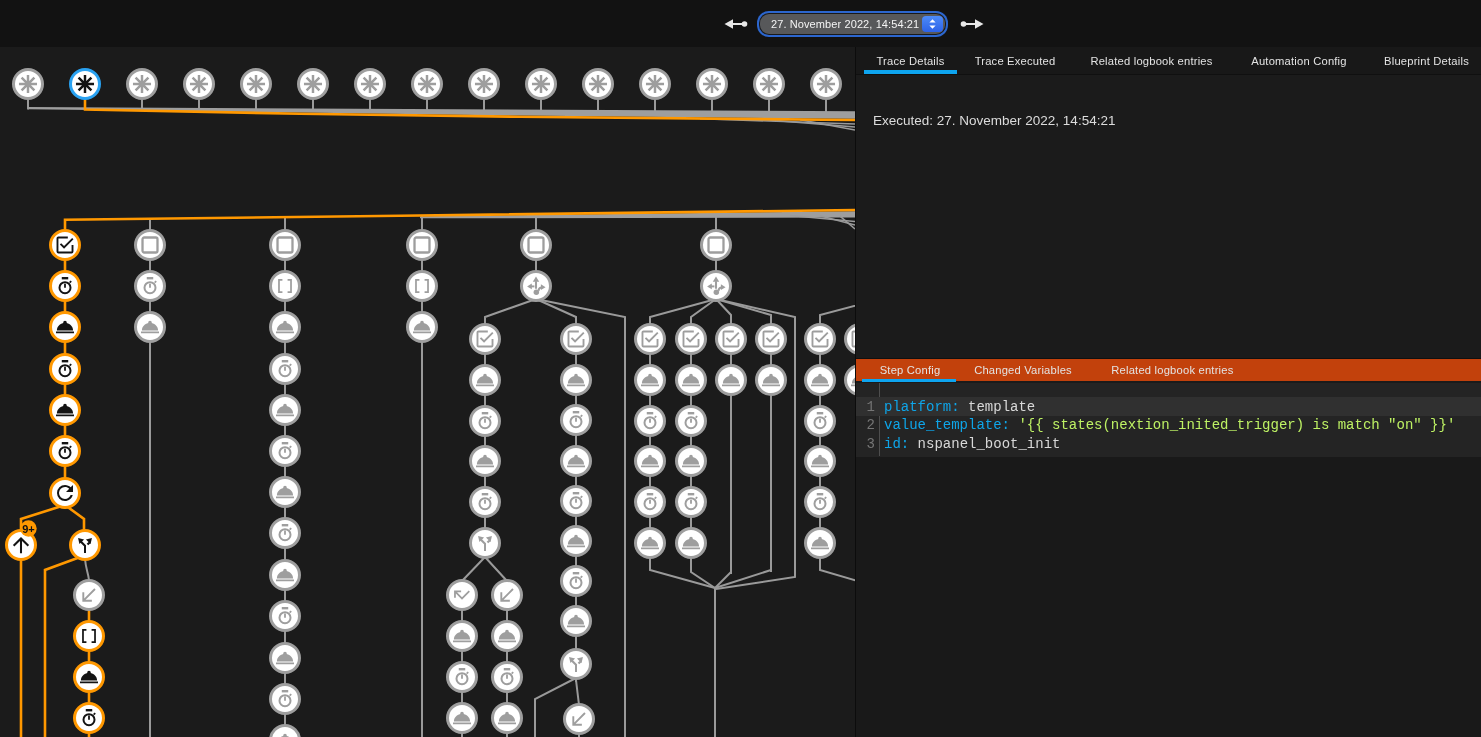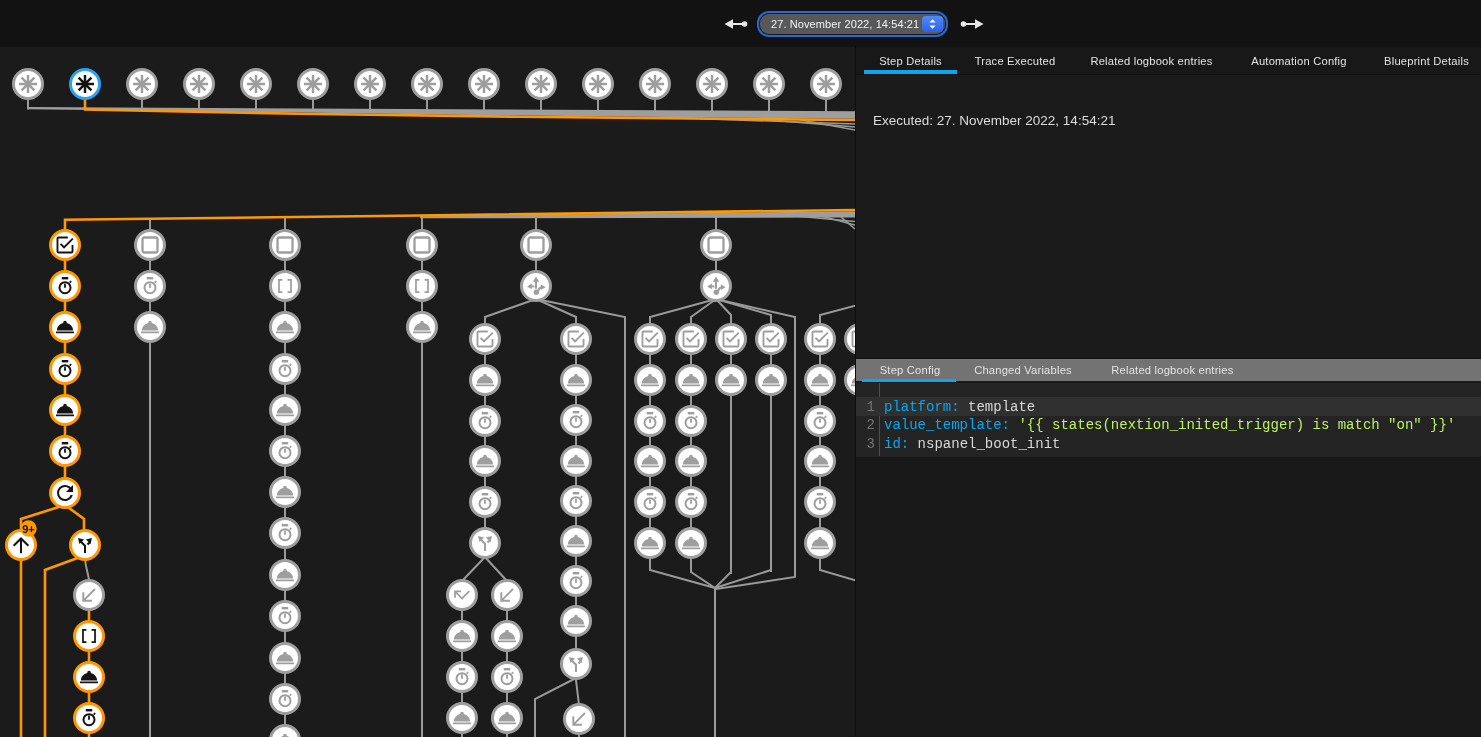--- a/index.html
+++ b/index.html
@@ -3,21 +3,21 @@
 <style>
 * { margin:0; padding:0; box-sizing:border-box; }
 html,body { width:1481px; height:737px; background:#1b1b1b; font-family:"Liberation Sans", sans-serif; overflow:hidden; }
 #toolbar { position:absolute; left:0; top:0; width:1481px; height:47px; background:#121212; }
 #graph { position:absolute; left:0; top:47px; width:855px; height:690px; background:#1b1b1b; }
 #panel { position:absolute; left:855px; top:47px; width:626px; height:690px; background:#1b1b1b; border-left:1px solid #0c0c0c; }
 .tabs { position:absolute; left:0; top:0; width:626px; height:28px; background:#181818; border-bottom:1px solid #101010; }
 .tab { position:absolute; top:0; height:28px; line-height:28px; font-size:11.2px; font-weight:500; color:#e3e3e3; text-align:center; transform:translateX(-50%); white-space:nowrap; letter-spacing:0.2px; }
 .underline { position:absolute; height:3.5px; background:#0ea5f0; }
 #executed { position:absolute; left:17px; top:46px; font-size:13.5px; color:#dcdcdc;margin-top:20px; }
-.tabs2 { position:absolute; left:0; top:311px; width:626px; height:23px; background:#737373; border-top:1px solid #101010; }
+.tabs2 { position:absolute; left:0; top:311px; width:626px; height:23px; background:#c2410c; border-top:1px solid #101010; }
 #codeblk { position:absolute; left:0; top:336px; width:626px; height:74px; background:#242424; font-family:"Liberation Mono", monospace; font-size:14px; }
 #activeline { position:absolute; left:0; top:350px; width:626px; height:19px; background:#303030; z-index:1; }
 #belowcode { position:absolute; left:0; top:410px; width:626px; height:280px; background:#191919; }
 #gutterline { position:absolute; left:23px; top:336px; width:1px; height:73px; background:#4e4e4e; }
 .cm-line { position:absolute; left:0; width:626px; height:18.6px; line-height:18.6px; white-space:pre; z-index:2; }
 #activeline { position:absolute; left:0; width:626px; height:19px; background:#303030; }
 .ln { position:absolute; left:0; width:19px; text-align:right; color:#757575; }
 .ct { position:absolute; left:28px; color:#d8d8d8; }
 .k { color:#0ea5e9; }
 .s { color:#bef264; }
@@ -356,21 +356,21 @@
     <div id="stepper">
       <svg width="21" height="16" viewBox="0 0 21 16">
         <polygon points="10.5,3.2 7.4,6.6 13.6,6.6" fill="#fff"></polygon>
         <polygon points="10.5,12.8 7.4,9.4 13.6,9.4" fill="#fff"></polygon>
       </svg>
     </div>
   </div>
 </div>
 <div id="panel">
   <div class="tabs">
-    <span class="tab" style="left:54.5px">Step Details</span>
+    <span class="tab" style="left:54.5px">Trace Details</span>
     <span class="tab" style="left:159px">Trace Executed</span>
     <span class="tab" style="left:295.5px">Related logbook entries</span>
     <span class="tab" style="left:443px">Automation Config</span>
     <span class="tab" style="left:570.5px">Blueprint Details</span>
     <div class="underline" style="left:8px; top:23px; width:93px;"></div>
   </div>
   <div id="executed">Executed: 27. November 2022, 14:54:21</div>
   <div class="tabs2">
     <span class="tab" style="left:54px; height:23px; line-height:23px;">Step Config</span>
     <span class="tab" style="left:167px; height:23px; line-height:23px;">Changed Variables</span>

